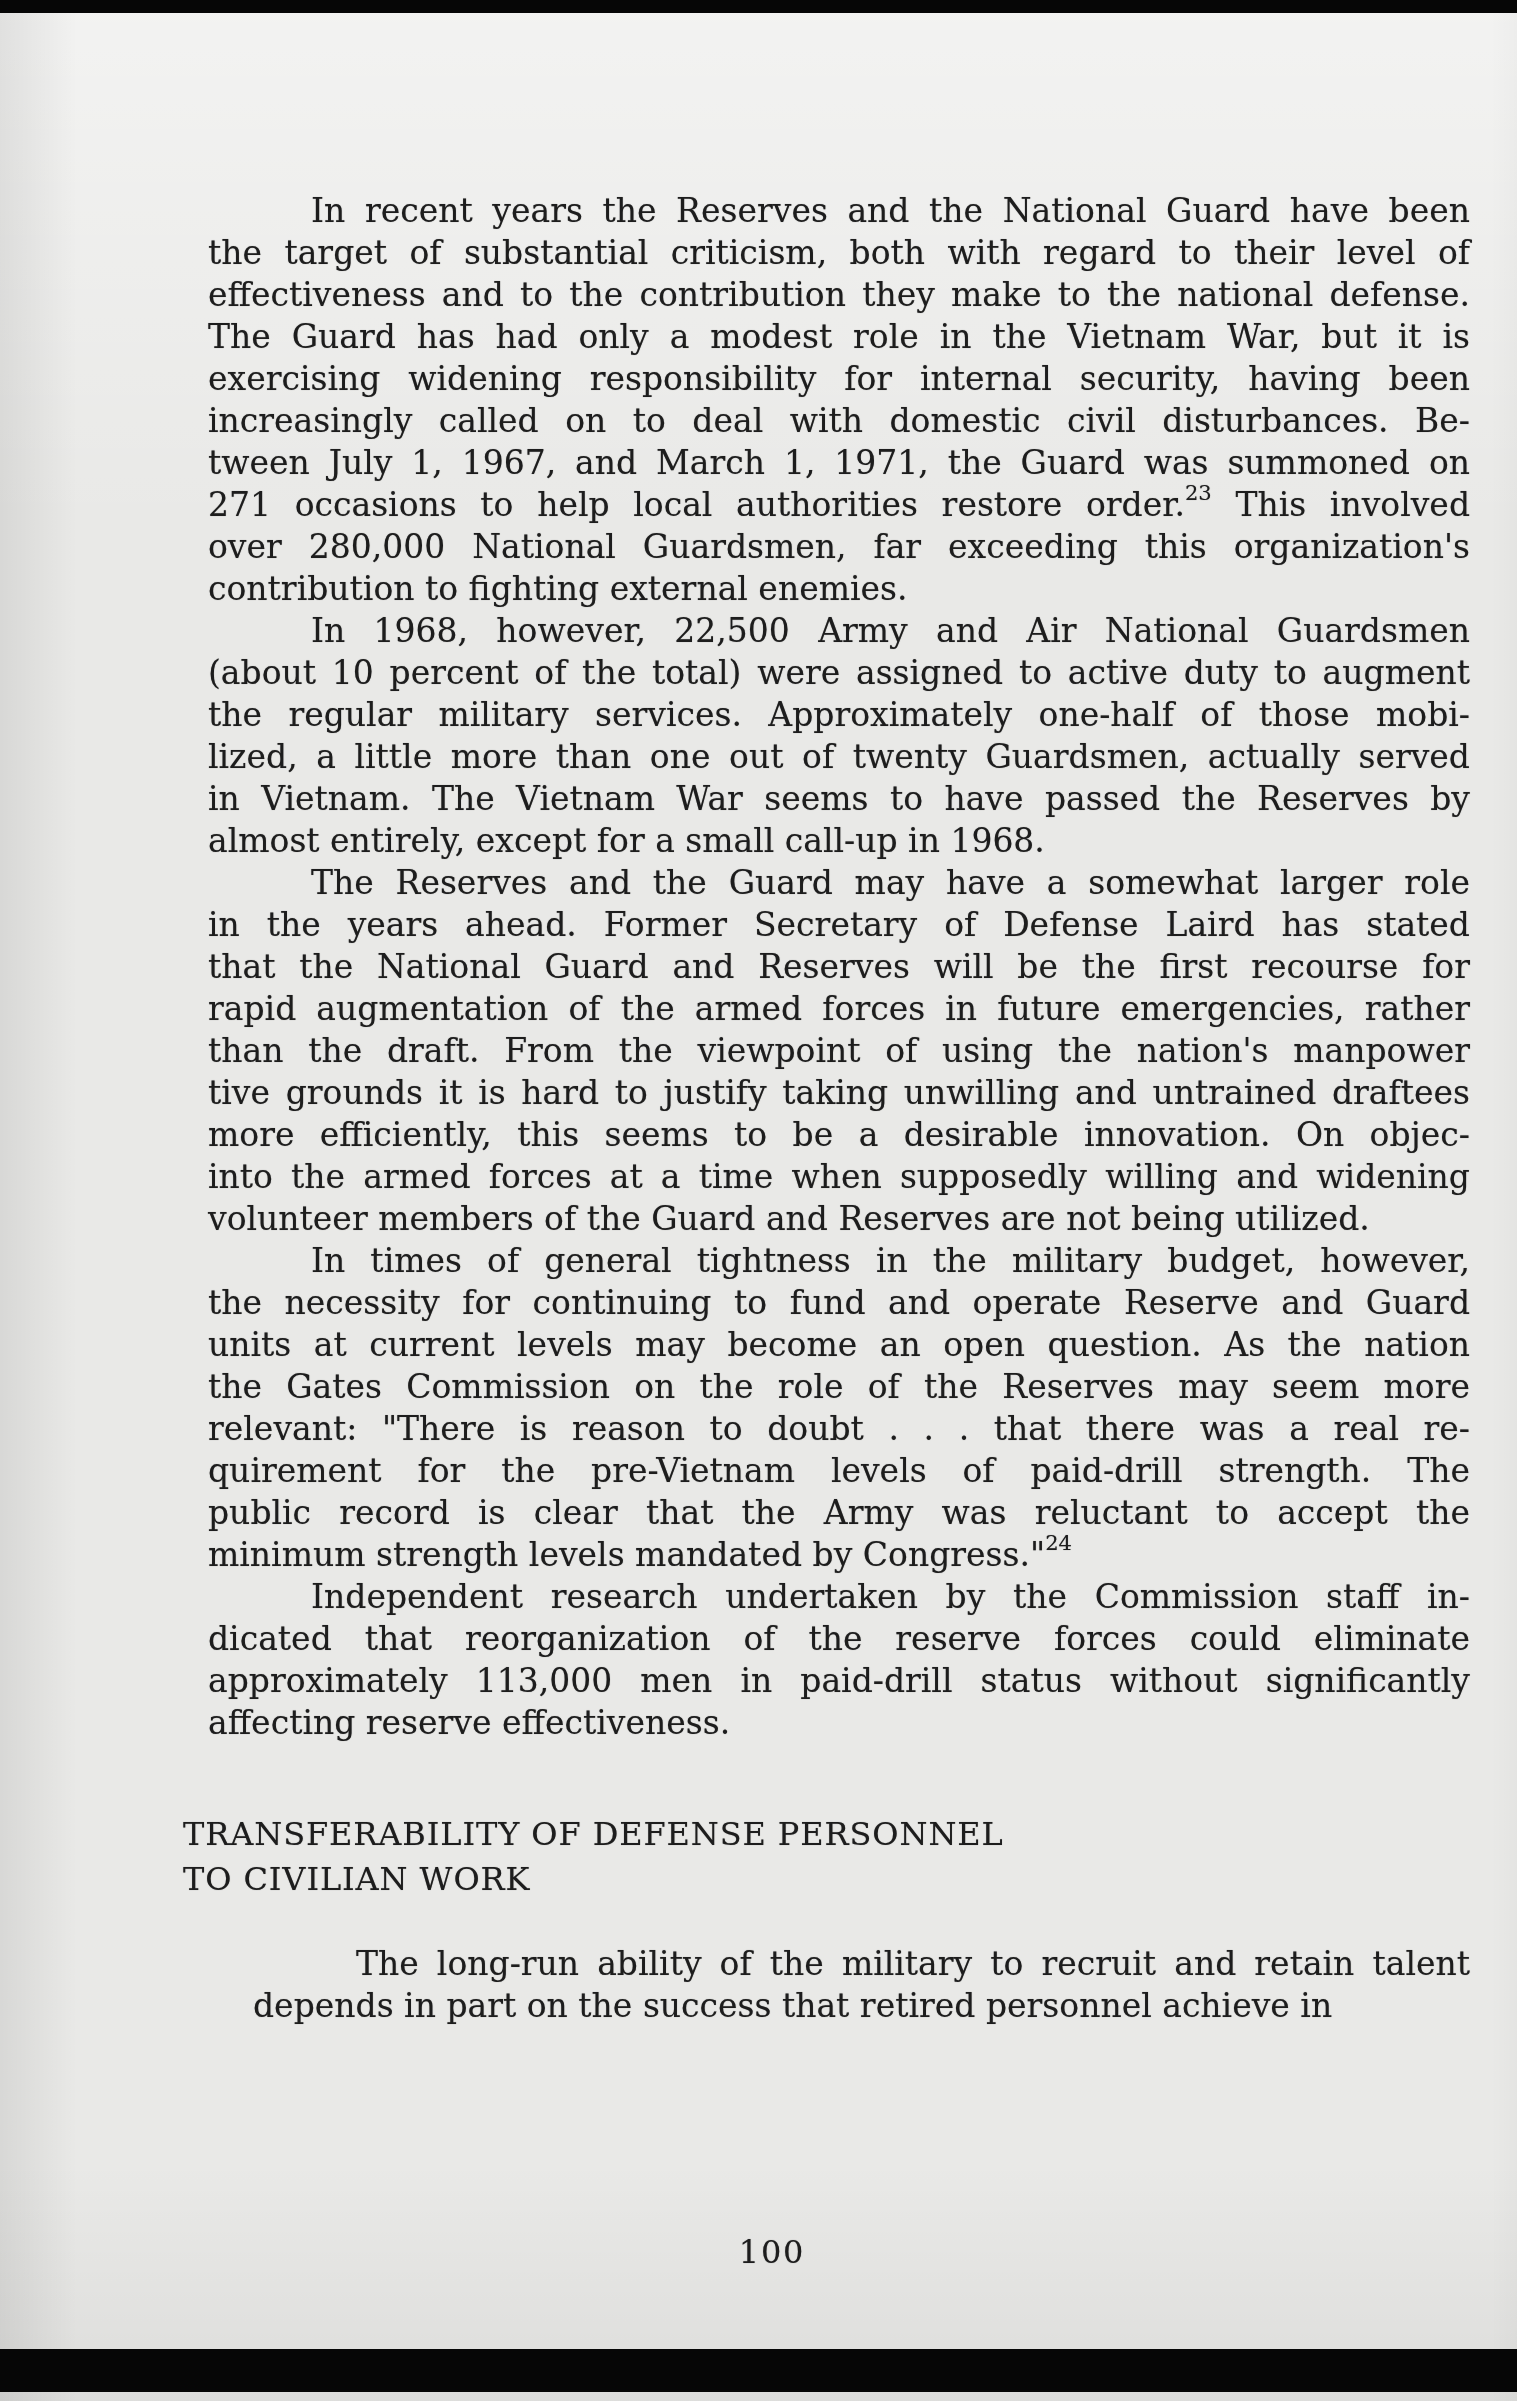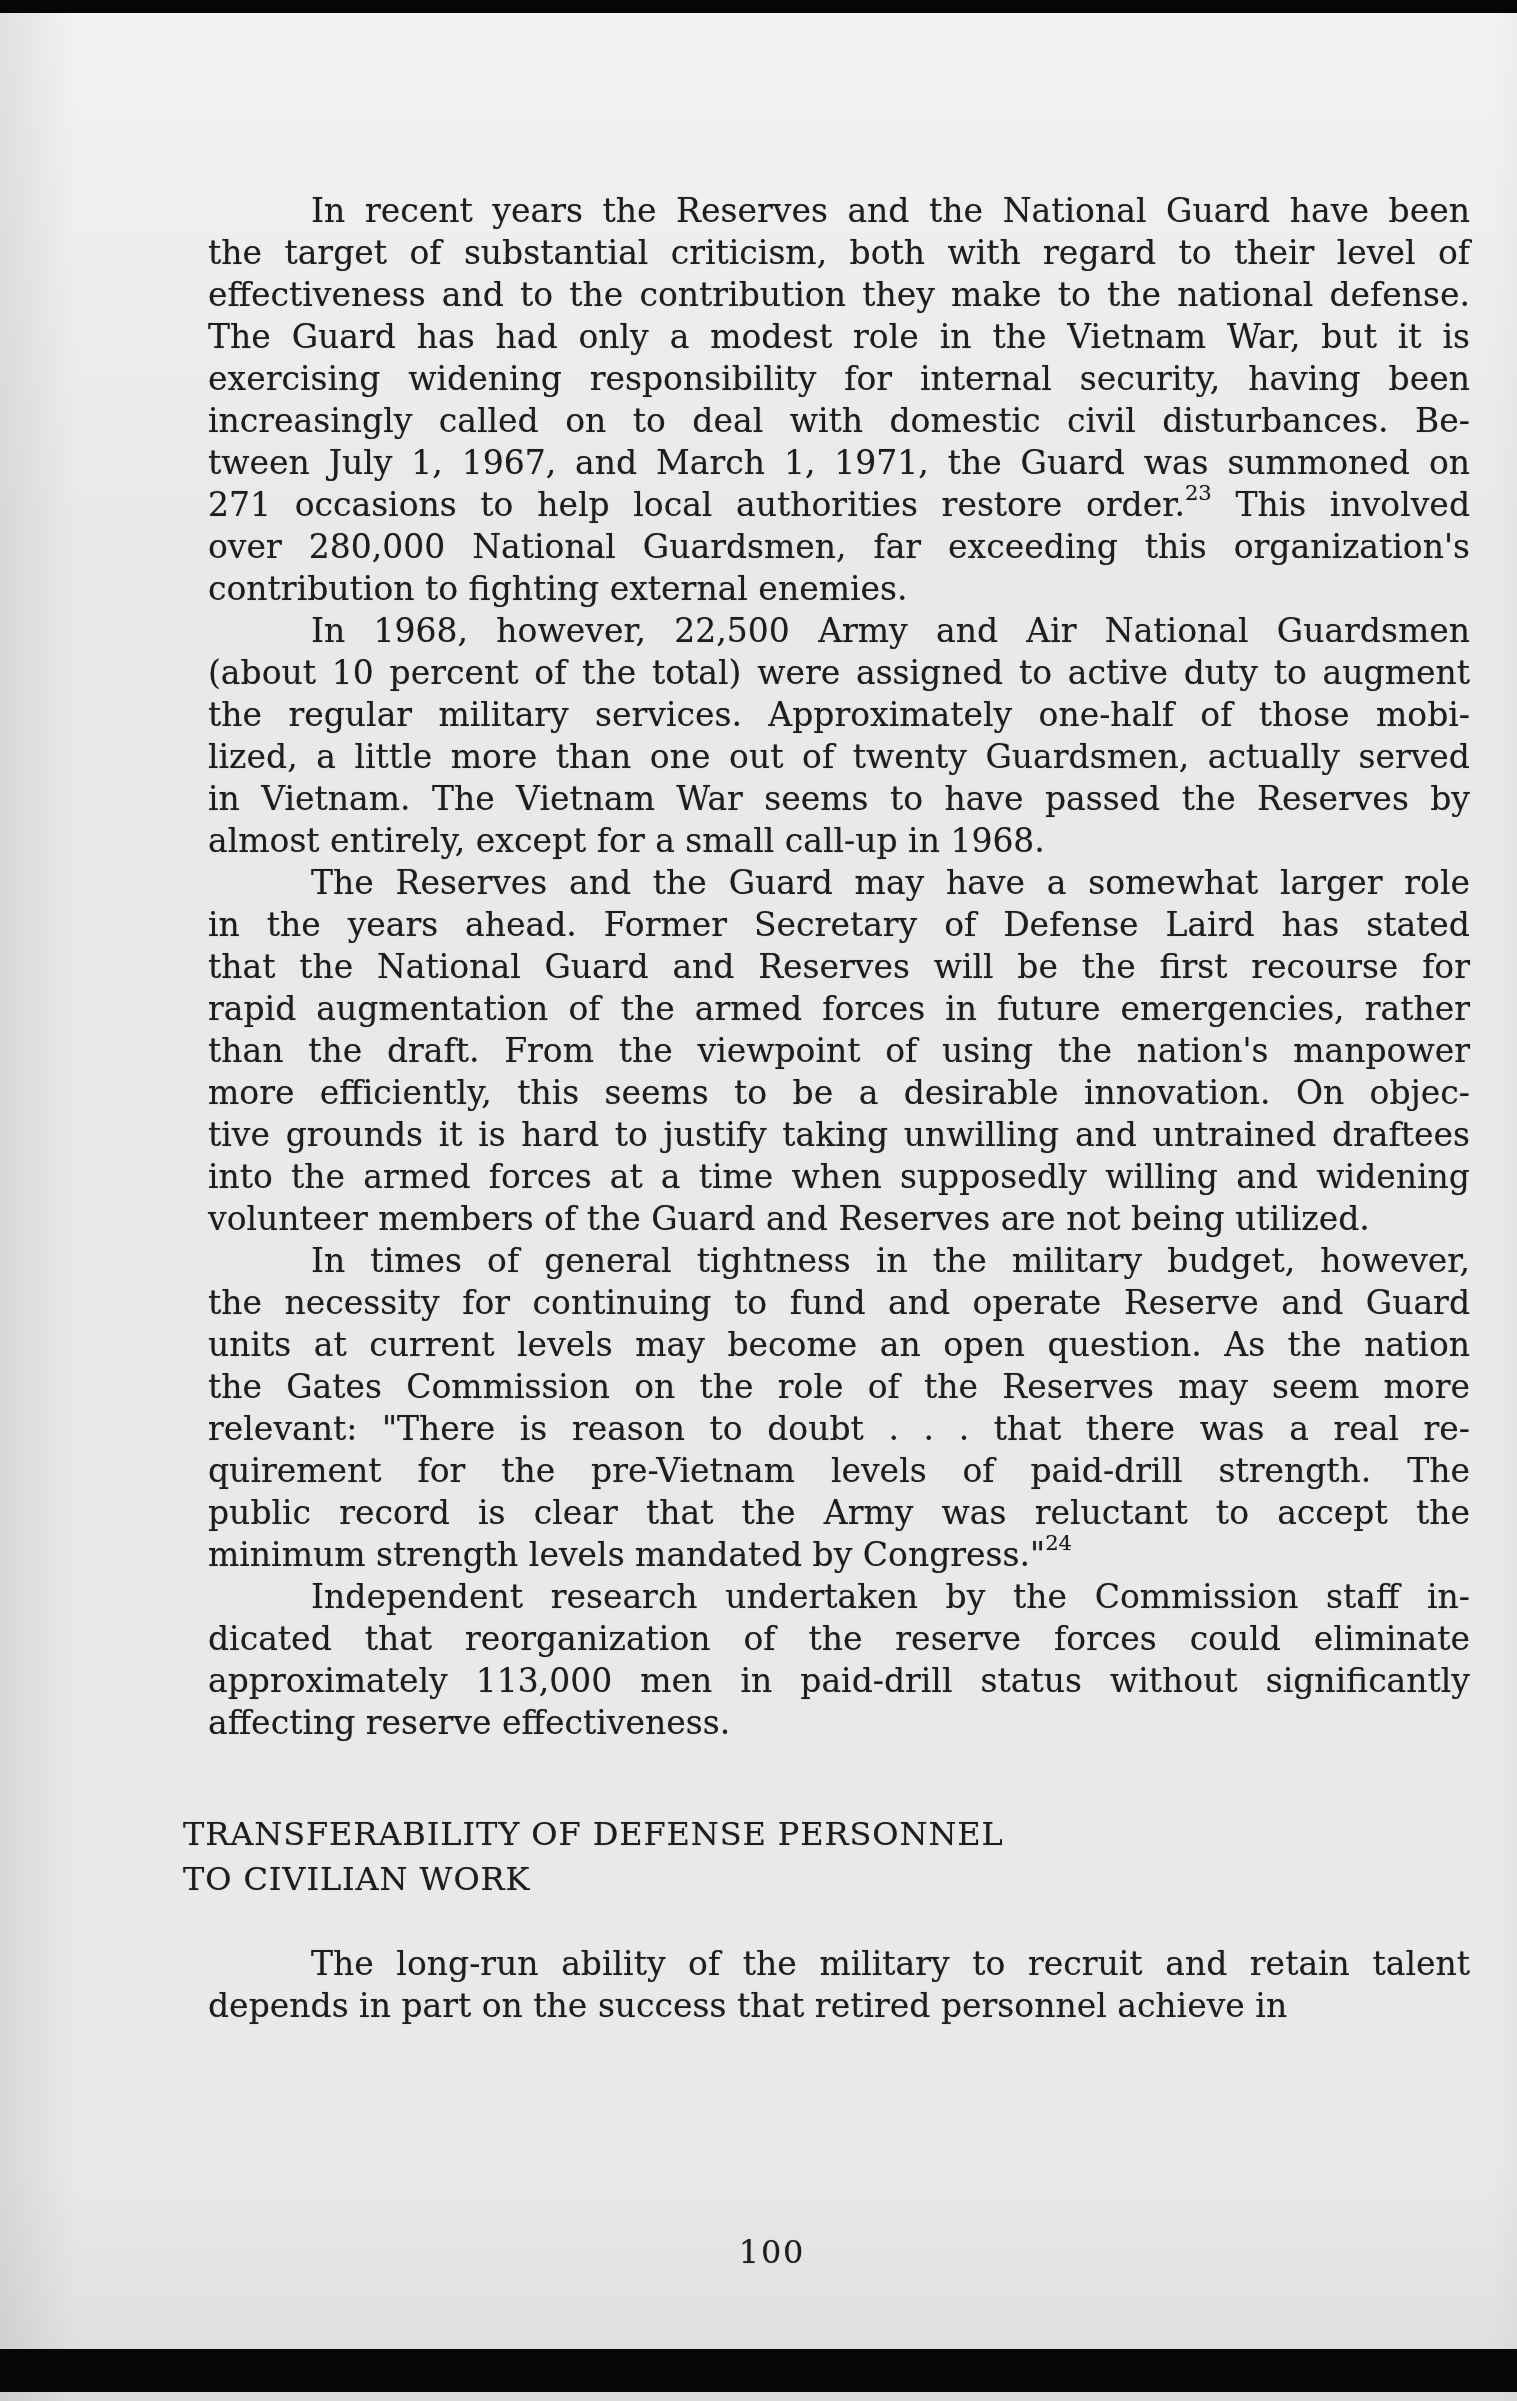--- a/index.html
+++ b/index.html
@@ -58,21 +58,21 @@
     margin: 68px 0 0 0;
     padding: 0;
     font-size: 32px;
     font-weight: normal;
     line-height: 45px;
     text-align: left;
     letter-spacing: 0.9px;
     transform: translateX(-25px);
     text-shadow: 0 0 0.9px rgba(25,25,25,0.45);
   }
-  .closing { margin-top: 41px; }
+  .closing { margin-top: 41px; margin-left: 45px; }
   .pagenum {
     position: absolute;
     top: 2233px;
     left: 772px;
     transform: translateX(-50%);
     font-size: 32px;
     letter-spacing: 1.8px;
     text-shadow: 0 0 0.9px rgba(25,25,25,0.45);
   }
 </style>
@@ -103,22 +103,22 @@
           <div class="line">lized, a little more than one out of twenty Guardsmen, actually served</div>
           <div class="line">in Vietnam.  The Vietnam War seems to have passed the Reserves by</div>
           <div class="line last">almost entirely, except for a small call-up in 1968.</div>
         </div>
         <div>
           <div class="line indent">The Reserves and the Guard may have a somewhat larger role</div>
           <div class="line">in the years ahead.  Former Secretary of Defense Laird has stated</div>
           <div class="line">that the National Guard and Reserves will be the first recourse for</div>
           <div class="line">rapid augmentation of the armed forces in future emergencies, rather</div>
           <div class="line">than the draft.  From the viewpoint of using the nation's manpower</div>
+          <div class="line">tive grounds it is hard to justify taking unwilling and untrained draftees</div>
           <div class="line">more efficiently, this seems to be a desirable innovation.  On objec-</div>
-          <div class="line">tive grounds it is hard to justify taking unwilling and untrained draftees</div>
           <div class="line">into the armed forces at a time when supposedly willing and widening</div>
           <div class="line last">volunteer members of the Guard and Reserves are not being utilized.</div>
         </div>
         <div>
           <div class="line indent">In times of general tightness in the military budget, however,</div>
           <div class="line">the necessity for continuing to fund and operate Reserve and Guard</div>
           <div class="line">units at current levels may become an open question.  As the nation</div>
           <div class="line">the Gates Commission on the role of the Reserves may seem more</div>
           <div class="line">relevant:  "There is reason to doubt . . . that there was a real re-</div>
           <div class="line">quirement for the pre-Vietnam levels of paid-drill strength.  The</div>

